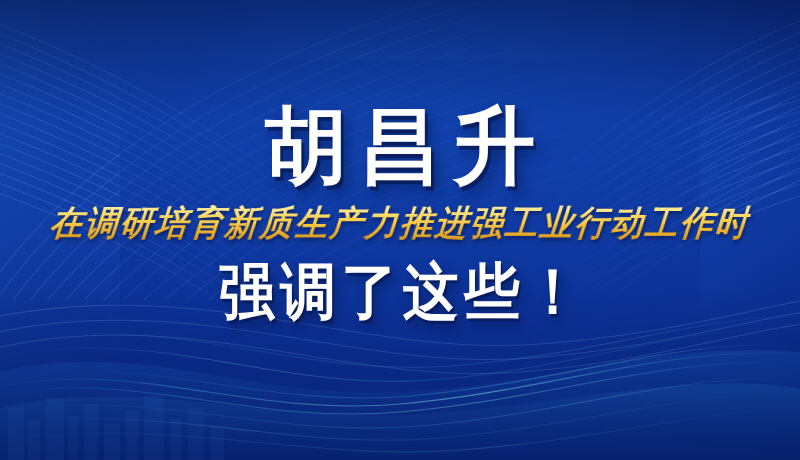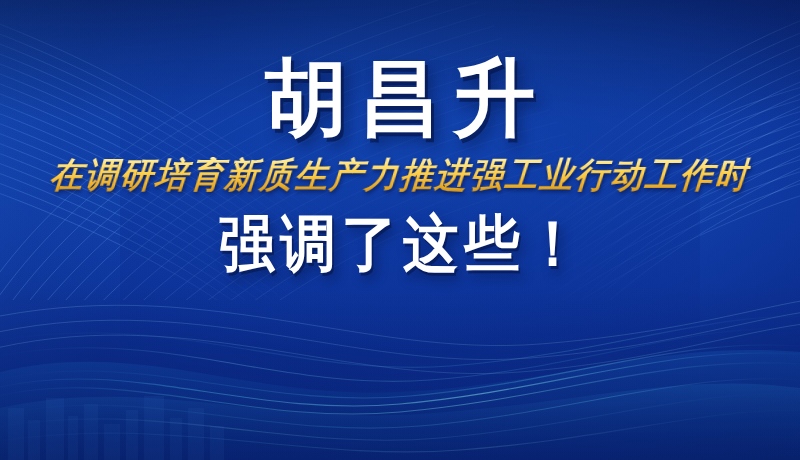--- a/index.html
+++ b/index.html
@@ -55,21 +55,21 @@
   }
 
   
   .content {
     position: absolute;
     inset: 0;
     display: flex;
     flex-direction: column;
     align-items: center;
     justify-content: flex-start;
-    padding-top: 56px;
+    padding-top: 104px;
     box-sizing: border-box;
   }
 
   .headline {
     font-family: "DejaVu Sans", "Liberation Sans", sans-serif;
     font-weight: 700;
     font-size: 84px;
     line-height: 1;
     color: #ffffff;
     letter-spacing: 12px;

